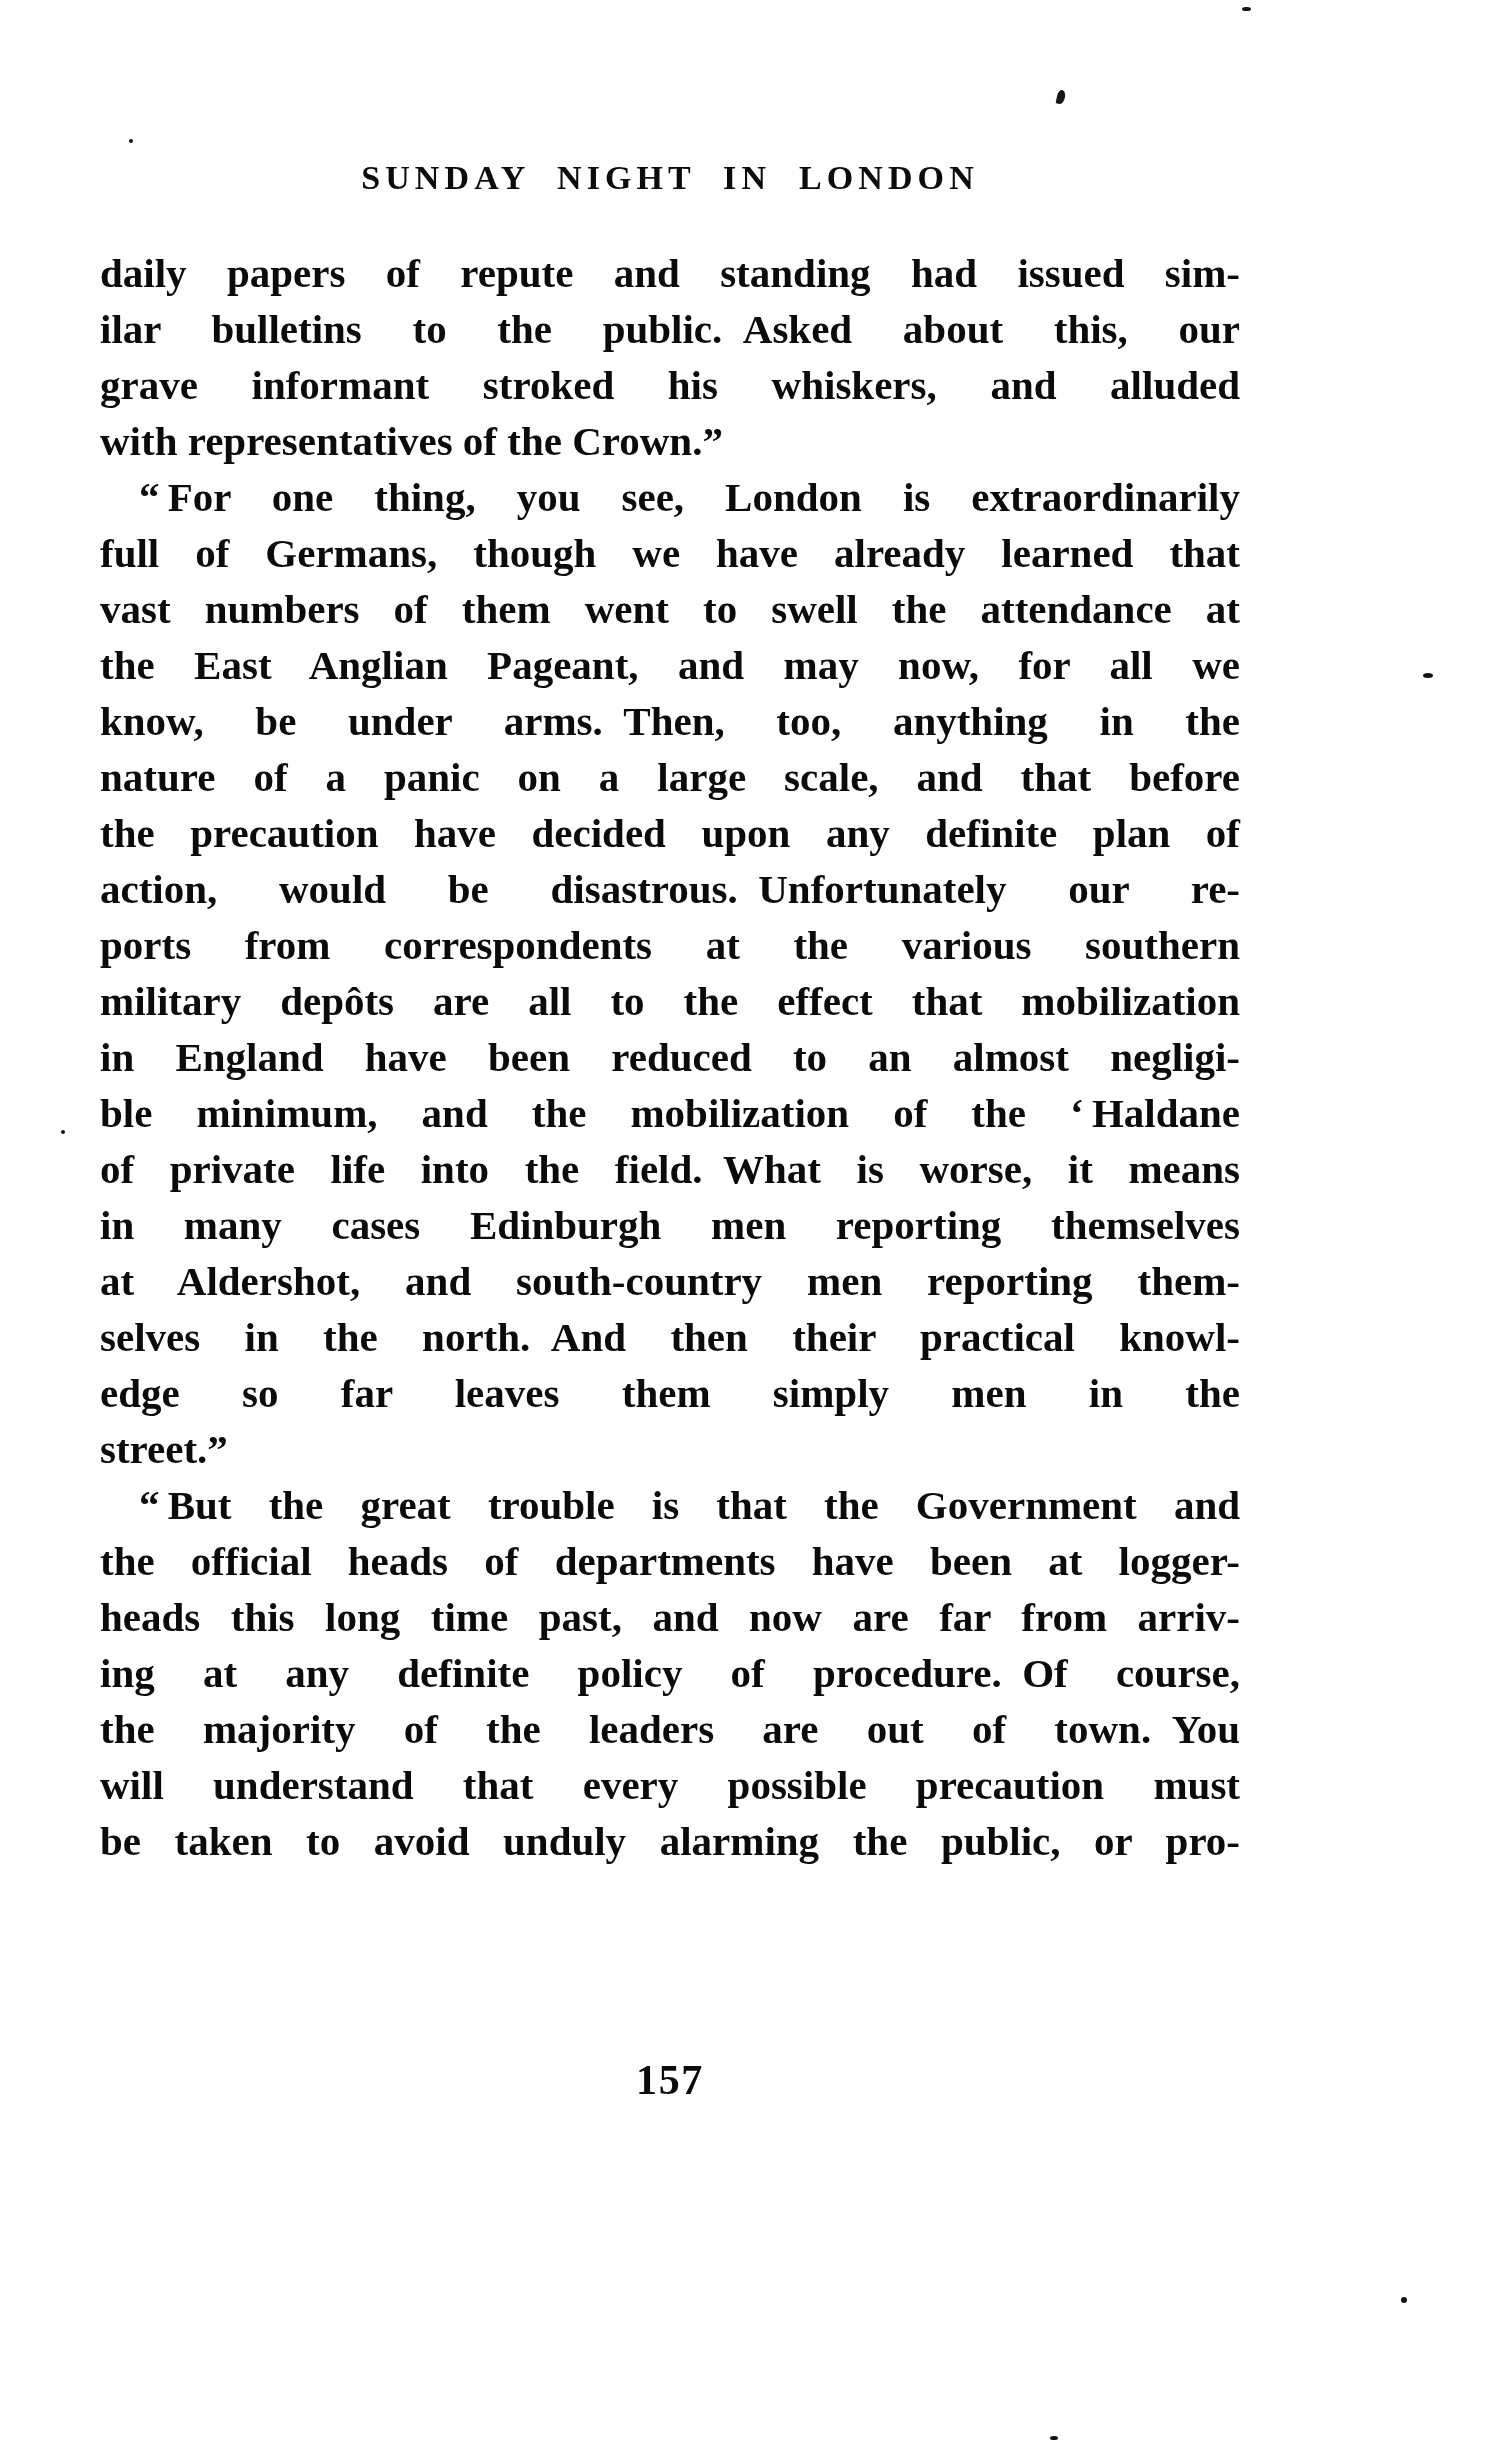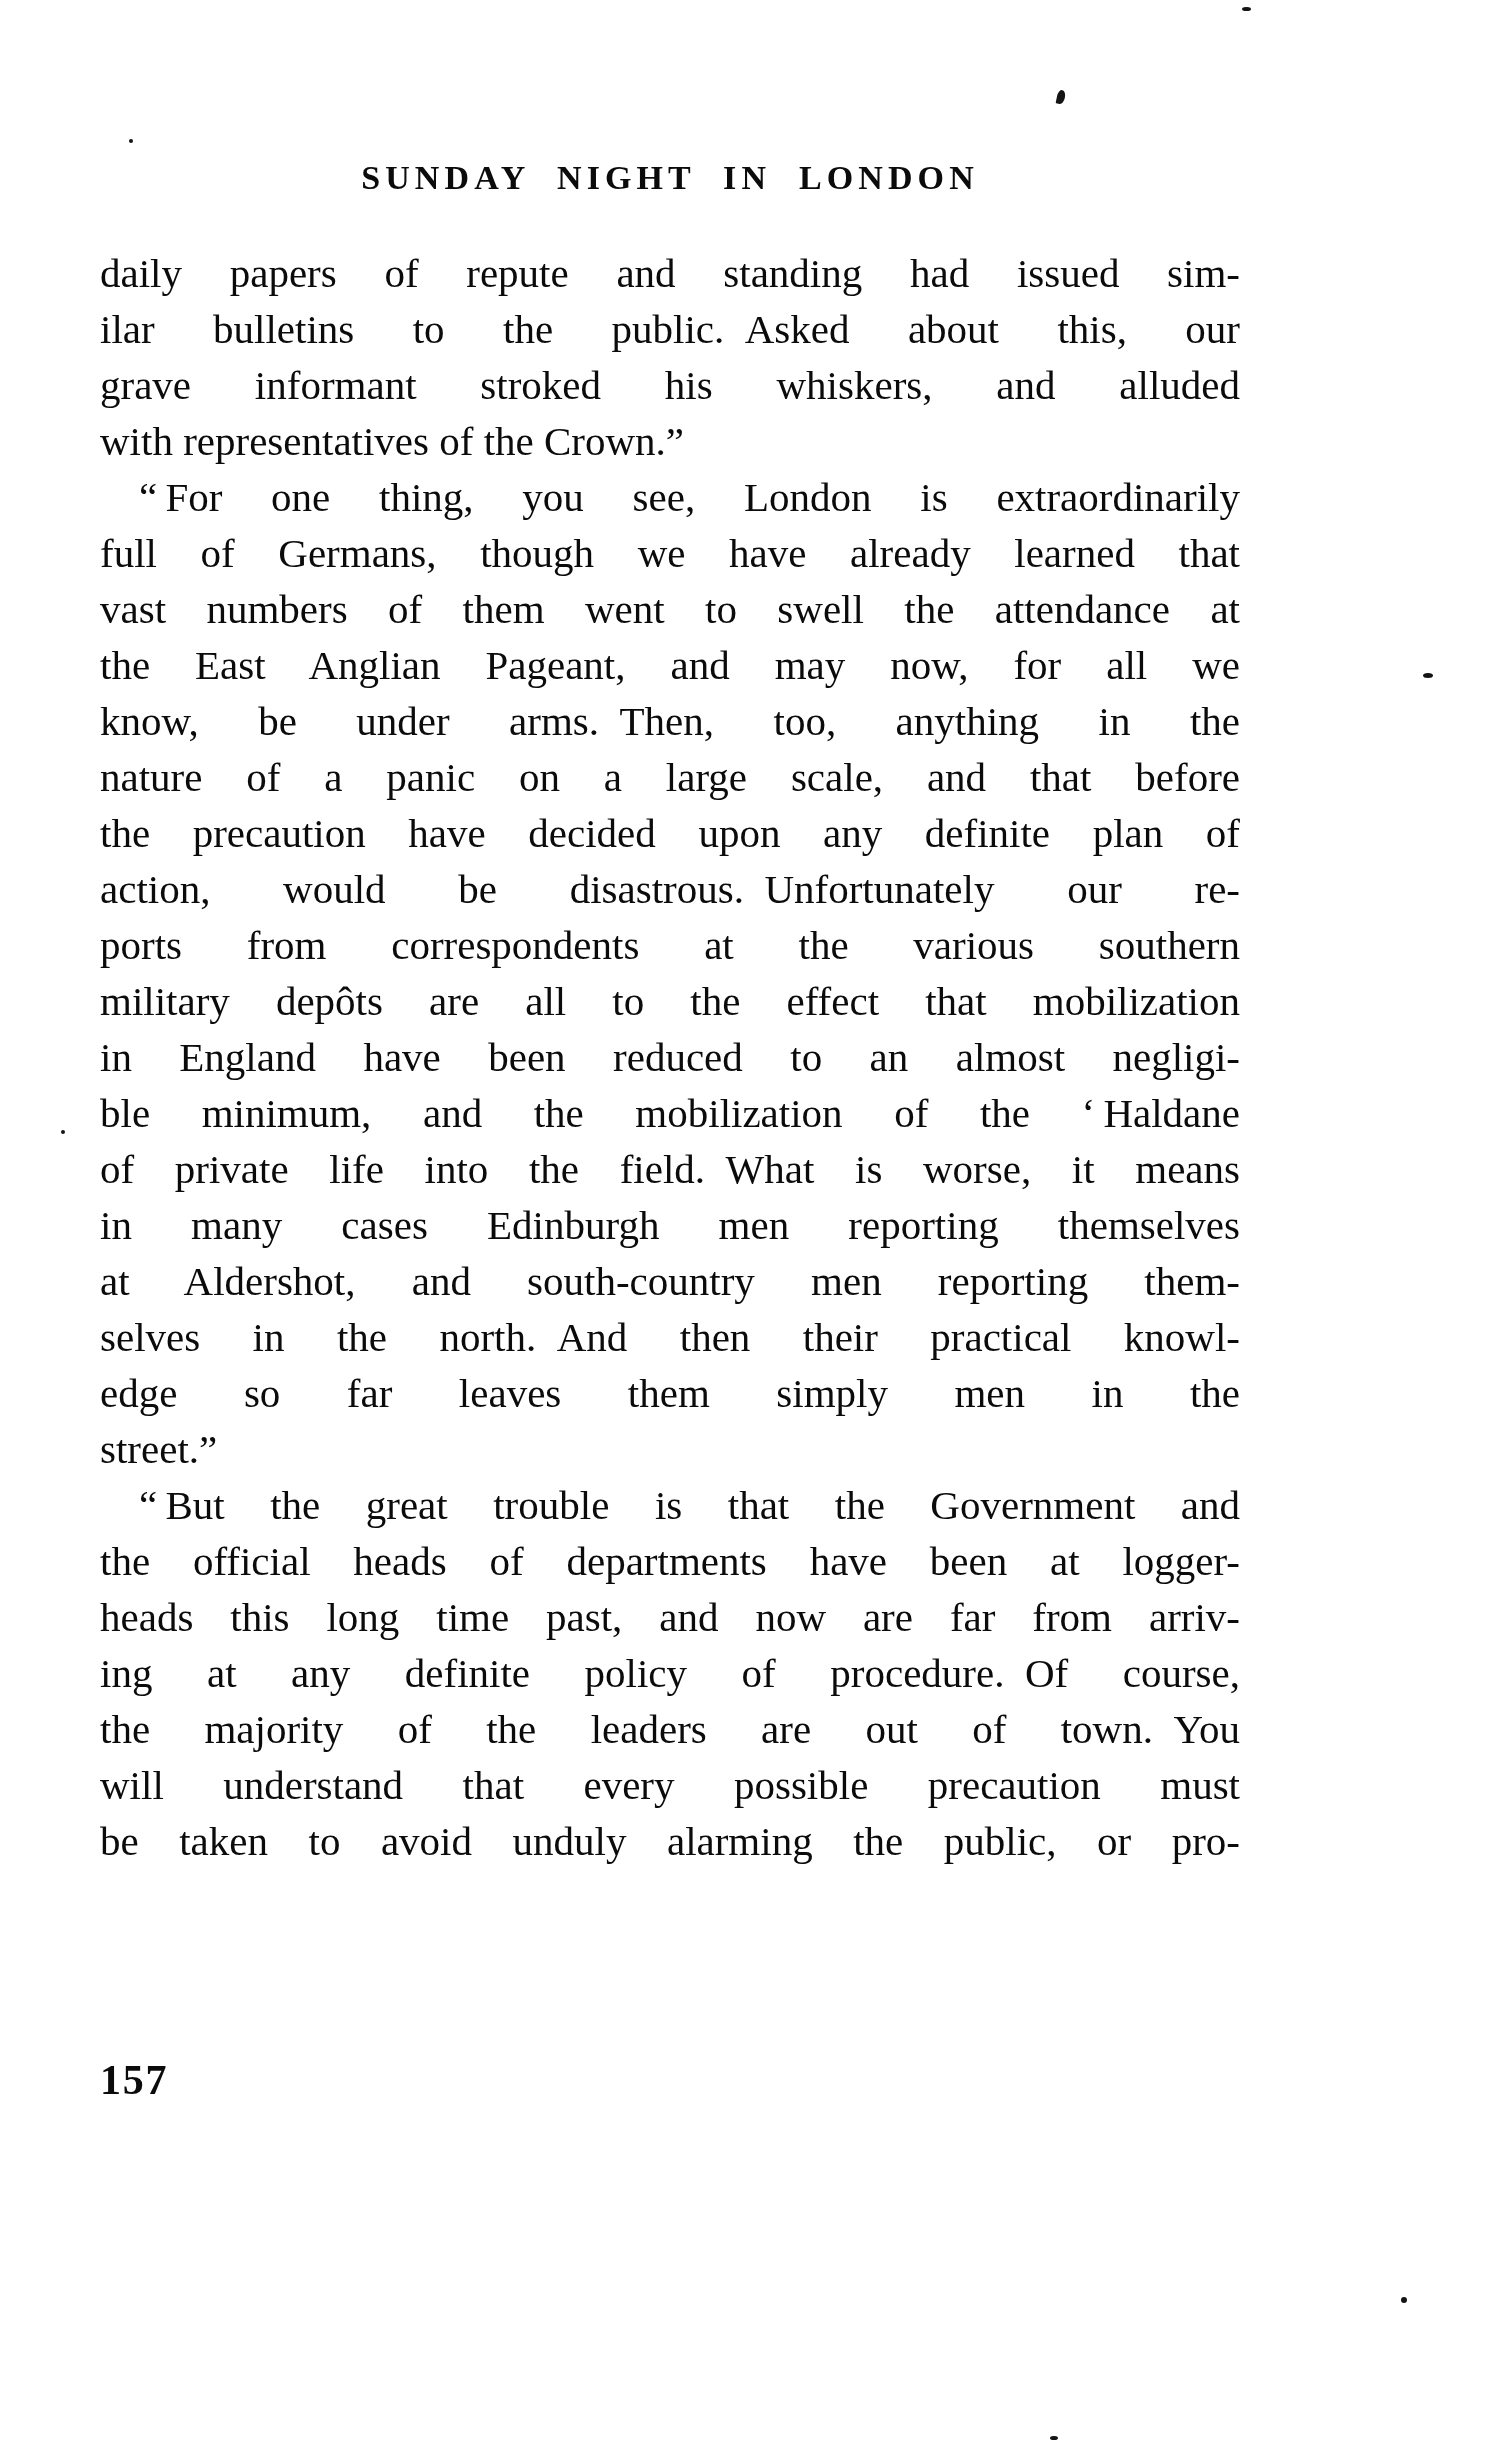--- a/index.html
+++ b/index.html
@@ -20,32 +20,33 @@
     font-weight: 700;
     letter-spacing: 0.15em;
     word-spacing: 0.42em;
     white-space: nowrap;
   }
   .body-text {
     position: absolute;
     top: 245px; left: 100px; width: 1140px;
     font-size: 41px;
     line-height: 56px;
-    font-weight: 400;
+    font-weight: 700;
   }
   .line {
     text-align: justify;
     text-align-last: justify;
     min-height: 56px;
   }
   .line.last { text-align-last: left; }
   .line.indent { text-indent: 39px; }
   .page-number {
     position: absolute;
     top: 2056px; left: 100px; width: 1140px;
+    text-align: center;
     font-size: 42px;
     font-weight: 700;
     letter-spacing: 1.7px;
   }
   .speck {
     position: absolute;
     background: #141414;
     border-radius: 50%;
   }
   .speck.comma {

